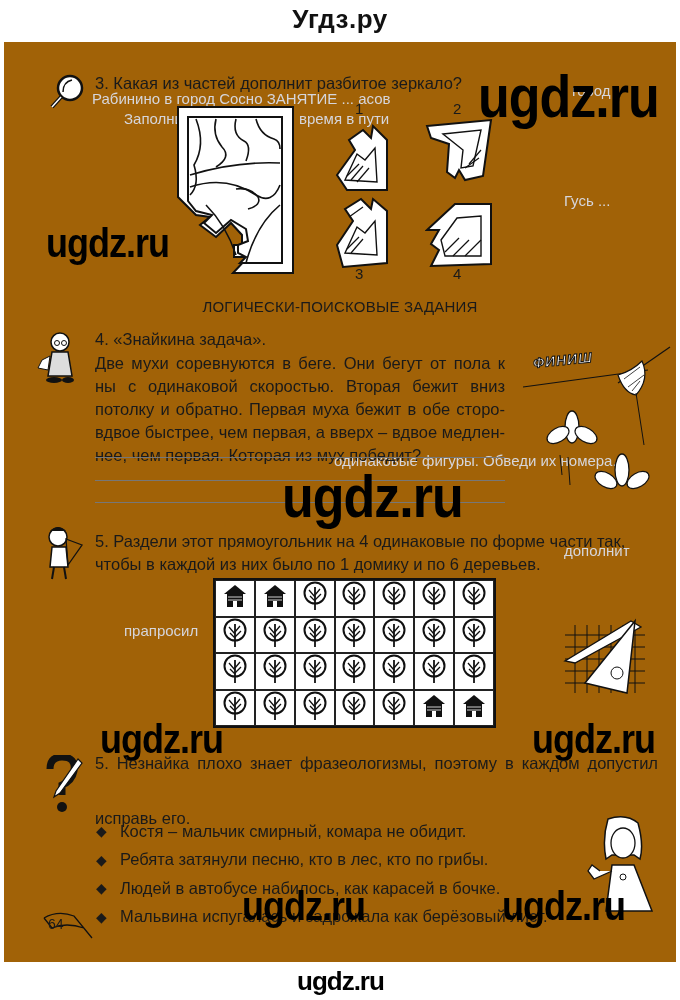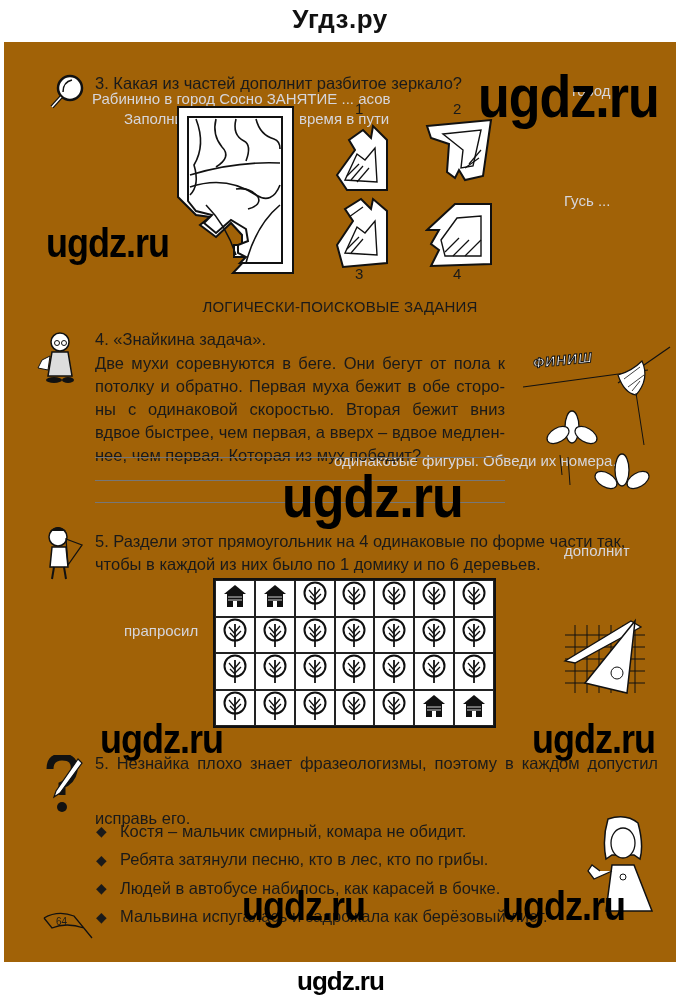--- a/index.html
+++ b/index.html
@@ -38,21 +38,21 @@
   .grid {
     position: absolute; left: 213px; top: 578px; width: 283px; height: 150px;
     border: 2.5px solid #111; display: grid; grid-template-columns: repeat(7, 1fr);
     grid-template-rows: repeat(4, 1fr); box-sizing: border-box; background: #fff;
   }
   .cell { border: 1px solid #222; display: flex; align-items: center; justify-content: center; }
   .bullets { position: absolute; left: 96px; top: 817px; width: 460px; list-style: none; margin: 0; padding: 0; }
   .bullets li { font-size: 16.5px; height: 28.5px; display: flex; align-items: center; }
   .bullets .diamond { font-size: 14px; width: 20px; margin-right: 4px; }
   .fig-label { position: absolute; font-size: 15px; }
-  .page-num { position: absolute; left: 56px; top: 916px; font-size: 10px; text-align: right; }
+  .page-num { position: absolute; left: 48px; top: 916px; font-size: 14px; text-align: right; }
 </style>
 </head>
 <body>
 
 <div class="site-title">Угдз.ру</div>
 
 <div class="page">
 
   <div class="ghost" style="left:88px;top:48px;">Рабинино в город Сосно ЗАНЯТИЕ ... асов</div>
   <div class="ghost" style="left:120px;top:68px;">Заполни в таблице путь, время в пути</div>
@@ -138,22 +138,22 @@
   <circle cx="23" cy="13" r="2.5" fill="none" stroke="#111"></circle>
     <circle cx="30" cy="13" r="2.5" fill="none" stroke="#111"></circle>
   <path d="M18 22 L34 22 L38 46 L14 46 Z" fill="#ddd" stroke="#111" stroke-width="1.5"></path>
   <path d="M8 30 L16 26 L14 40 L4 38 Z" fill="#fff" stroke="#111"></path>
   <ellipse cx="20" cy="50" rx="8" ry="3" fill="#111"></ellipse>
     <ellipse cx="34" cy="50" rx="6" ry="3" fill="#111"></ellipse>
 </svg>
 <div class="task-text" style="left:95px;top:328px;">4. «Знайкина задача».</div>
 <div class="task-text justify" style="left:95px;top:352px;width:410px;">
   <span class="line">Две мухи соревнуются в беге. Они бегут от пола к</span>
+  <span class="line">ны с одинаковой скоростью. Вторая бежит вниз</span>
   <span class="line">потолку и обратно. Первая муха бежит в обе сторо-</span>
-  <span class="line">ны с одинаковой скоростью. Вторая бежит вниз</span>
   <span class="line">вдвое быстрее, чем первая, а вверх – вдвое медлен-</span>
   <span class="line" style="text-align-last:left;">нее, чем первая. Которая из мух победит?</span>
 </div>
 
 <div style="position:absolute;left:533px;top:352px;font-style:italic;font-weight:bold;font-size:14px;letter-spacing:1px;color:#fff;-webkit-text-stroke:1px #111;transform:rotate(-6deg);">ФИНИШ</div>
 <svg class="icon" style="left:520px;top:345px;" width="160" height="160" viewBox="0 0 160 160">
   <line x1="3" y1="42" x2="128" y2="25" stroke="#111" stroke-width="1.2"></line>
   <line x1="98" y1="38" x2="150" y2="2" stroke="#111" stroke-width="1.2"></line>
   <path d="M98 30 Q112 26 122 16 Q130 34 116 50 Q104 48 98 30 Z" fill="#fff" stroke="#111" stroke-width="1.2"></path>
   <path d="M104 34 L120 22 M108 42 L124 30 M112 46 L120 36" stroke="#111" stroke-width="0.8"></path>

